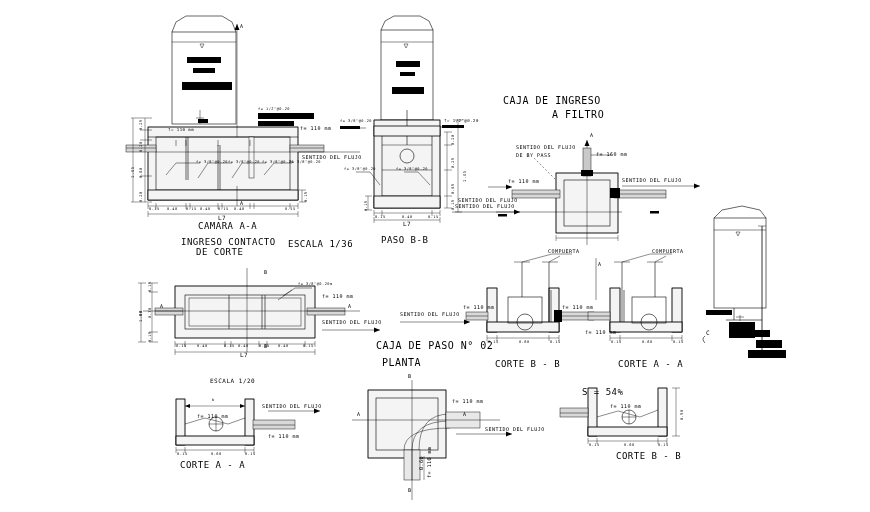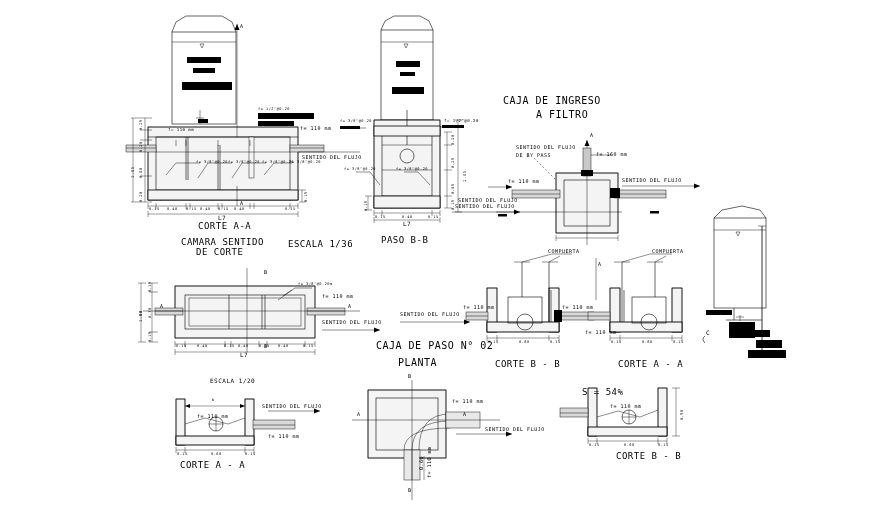--- a/index.html
+++ b/index.html
@@ -431,22 +431,22 @@
     <g stroke="#000" stroke-width=".4">
       <line x1="588" y1="438" x2="588" y2="444"></line>
       <line x1="597" y1="438" x2="597" y2="444"></line>
       <line x1="658" y1="438" x2="658" y2="444"></line>
       <line x1="667" y1="438" x2="667" y2="444"></line>
     </g>
   </g>
 
 </svg>
 
-<div class="lbl t9" style="left:198px;top:222px;">CORTE A-A</div>
-<div class="lbl t9" style="left:181px;top:238px;">CAMARA SENTIDO</div>
+<div class="lbl t9" style="left:198px;top:222px;">CAMARA A-A</div>
+<div class="lbl t9" style="left:181px;top:238px;">INGRESO CONTACTO</div>
 <div class="lbl t9" style="left:196px;top:248px;">DE CORTE</div>
 <div class="lbl t9" style="left:288px;top:240px;">ESCALA 1/36</div>
 
 <div class="lbl t5" style="left:300px;top:126px;">f= 110 mm</div>
 <div class="lbl t5" style="left:302px;top:155px;">SENTIDO DEL FLUJO</div>
 <div class="lbl t4" style="left:168px;top:128px;">f= 110 mm</div>
 <div class="lbl t35" style="left:196px;top:161px;">f= 3/8"@0.20</div>
 <div class="lbl t35" style="left:228px;top:161px;">f= 3/8"@0.20</div>
 <div class="lbl t35" style="left:262px;top:161px;">f= 3/8"@0.20</div>
 <div class="lbl t35" style="left:289px;top:161px;">f= 3/8"@0.20</div>
@@ -478,31 +478,31 @@
 <div class="lbl t6" style="left:403px;top:221px;">L7</div>
 <div class="lbl t35 vert" style="left:452px;top:145px;">0.20</div>
 <div class="lbl t35 vert" style="left:452px;top:168px;">0.25</div>
 <div class="lbl t35 vert" style="left:452px;top:194px;">0.65</div>
 <div class="lbl t35 vert" style="left:452px;top:210px;">0.15</div>
 <div class="lbl t4 vert" style="left:463px;top:182px;">1.45</div>
 <div class="lbl t35 vert" style="left:365px;top:211px;">0.15</div>
 <div class="lbl t5" style="left:455px;top:204px;">SENTIDO DEL FLUJO</div>
 
 <div class="lbl t10" style="left:503px;top:96px;">CAJA DE INGRESO</div>
-<div class="lbl t10" style="left:536px;top:110px;">A FILTRO</div>
+<div class="lbl t10" style="left:552px;top:110px;">A FILTRO</div>
 <div class="lbl t5" style="left:516px;top:145px;">SENTIDO DEL FLUJO</div>
 <div class="lbl t5" style="left:516px;top:153px;">DE BY PASS</div>
 <div class="lbl t5" style="left:596px;top:152px;">f= 160 mm</div>
 <div class="lbl t5" style="left:508px;top:179px;">f= 110 mm</div>
 <div class="lbl t5" style="left:622px;top:178px;">SENTIDO DEL FLUJO</div>
 <div class="lbl t5" style="left:458px;top:198px;">SENTIDO DEL FLUJO</div>
 <div class="lbl t5" style="left:590px;top:133px;">A</div>
 
 <div class="lbl t10" style="left:376px;top:341px;">CAJA DE PASO N° 02</div>
-<div class="lbl t10" style="left:382px;top:358px;margin-left:16px;">PLANTA</div>
+<div class="lbl t10" style="left:382px;top:358px;">PLANTA</div>
 <div class="lbl t6" style="left:210px;top:378px;">ESCALA 1/20</div>
 <div class="lbl t5" style="left:322px;top:294px;">f= 110 mm</div>
 <div class="lbl t5" style="left:322px;top:320px;">SENTIDO DEL FLUJO</div>
 <div class="lbl t5" style="left:400px;top:312px;">SENTIDO DEL FLUJO</div>
 <div class="lbl t35" style="left:298px;top:283px;">f= 3/8"@0.20m</div>
 <div class="lbl t5" style="left:264px;top:270px;">B</div>
 <div class="lbl t5" style="left:264px;top:344px;">B</div>
 <div class="lbl t5" style="left:160px;top:304px;">A</div>
 <div class="lbl t5" style="left:348px;top:304px;">A</div>
 <div class="lbl t35 vert" style="left:149px;top:292px;">0.15</div>

